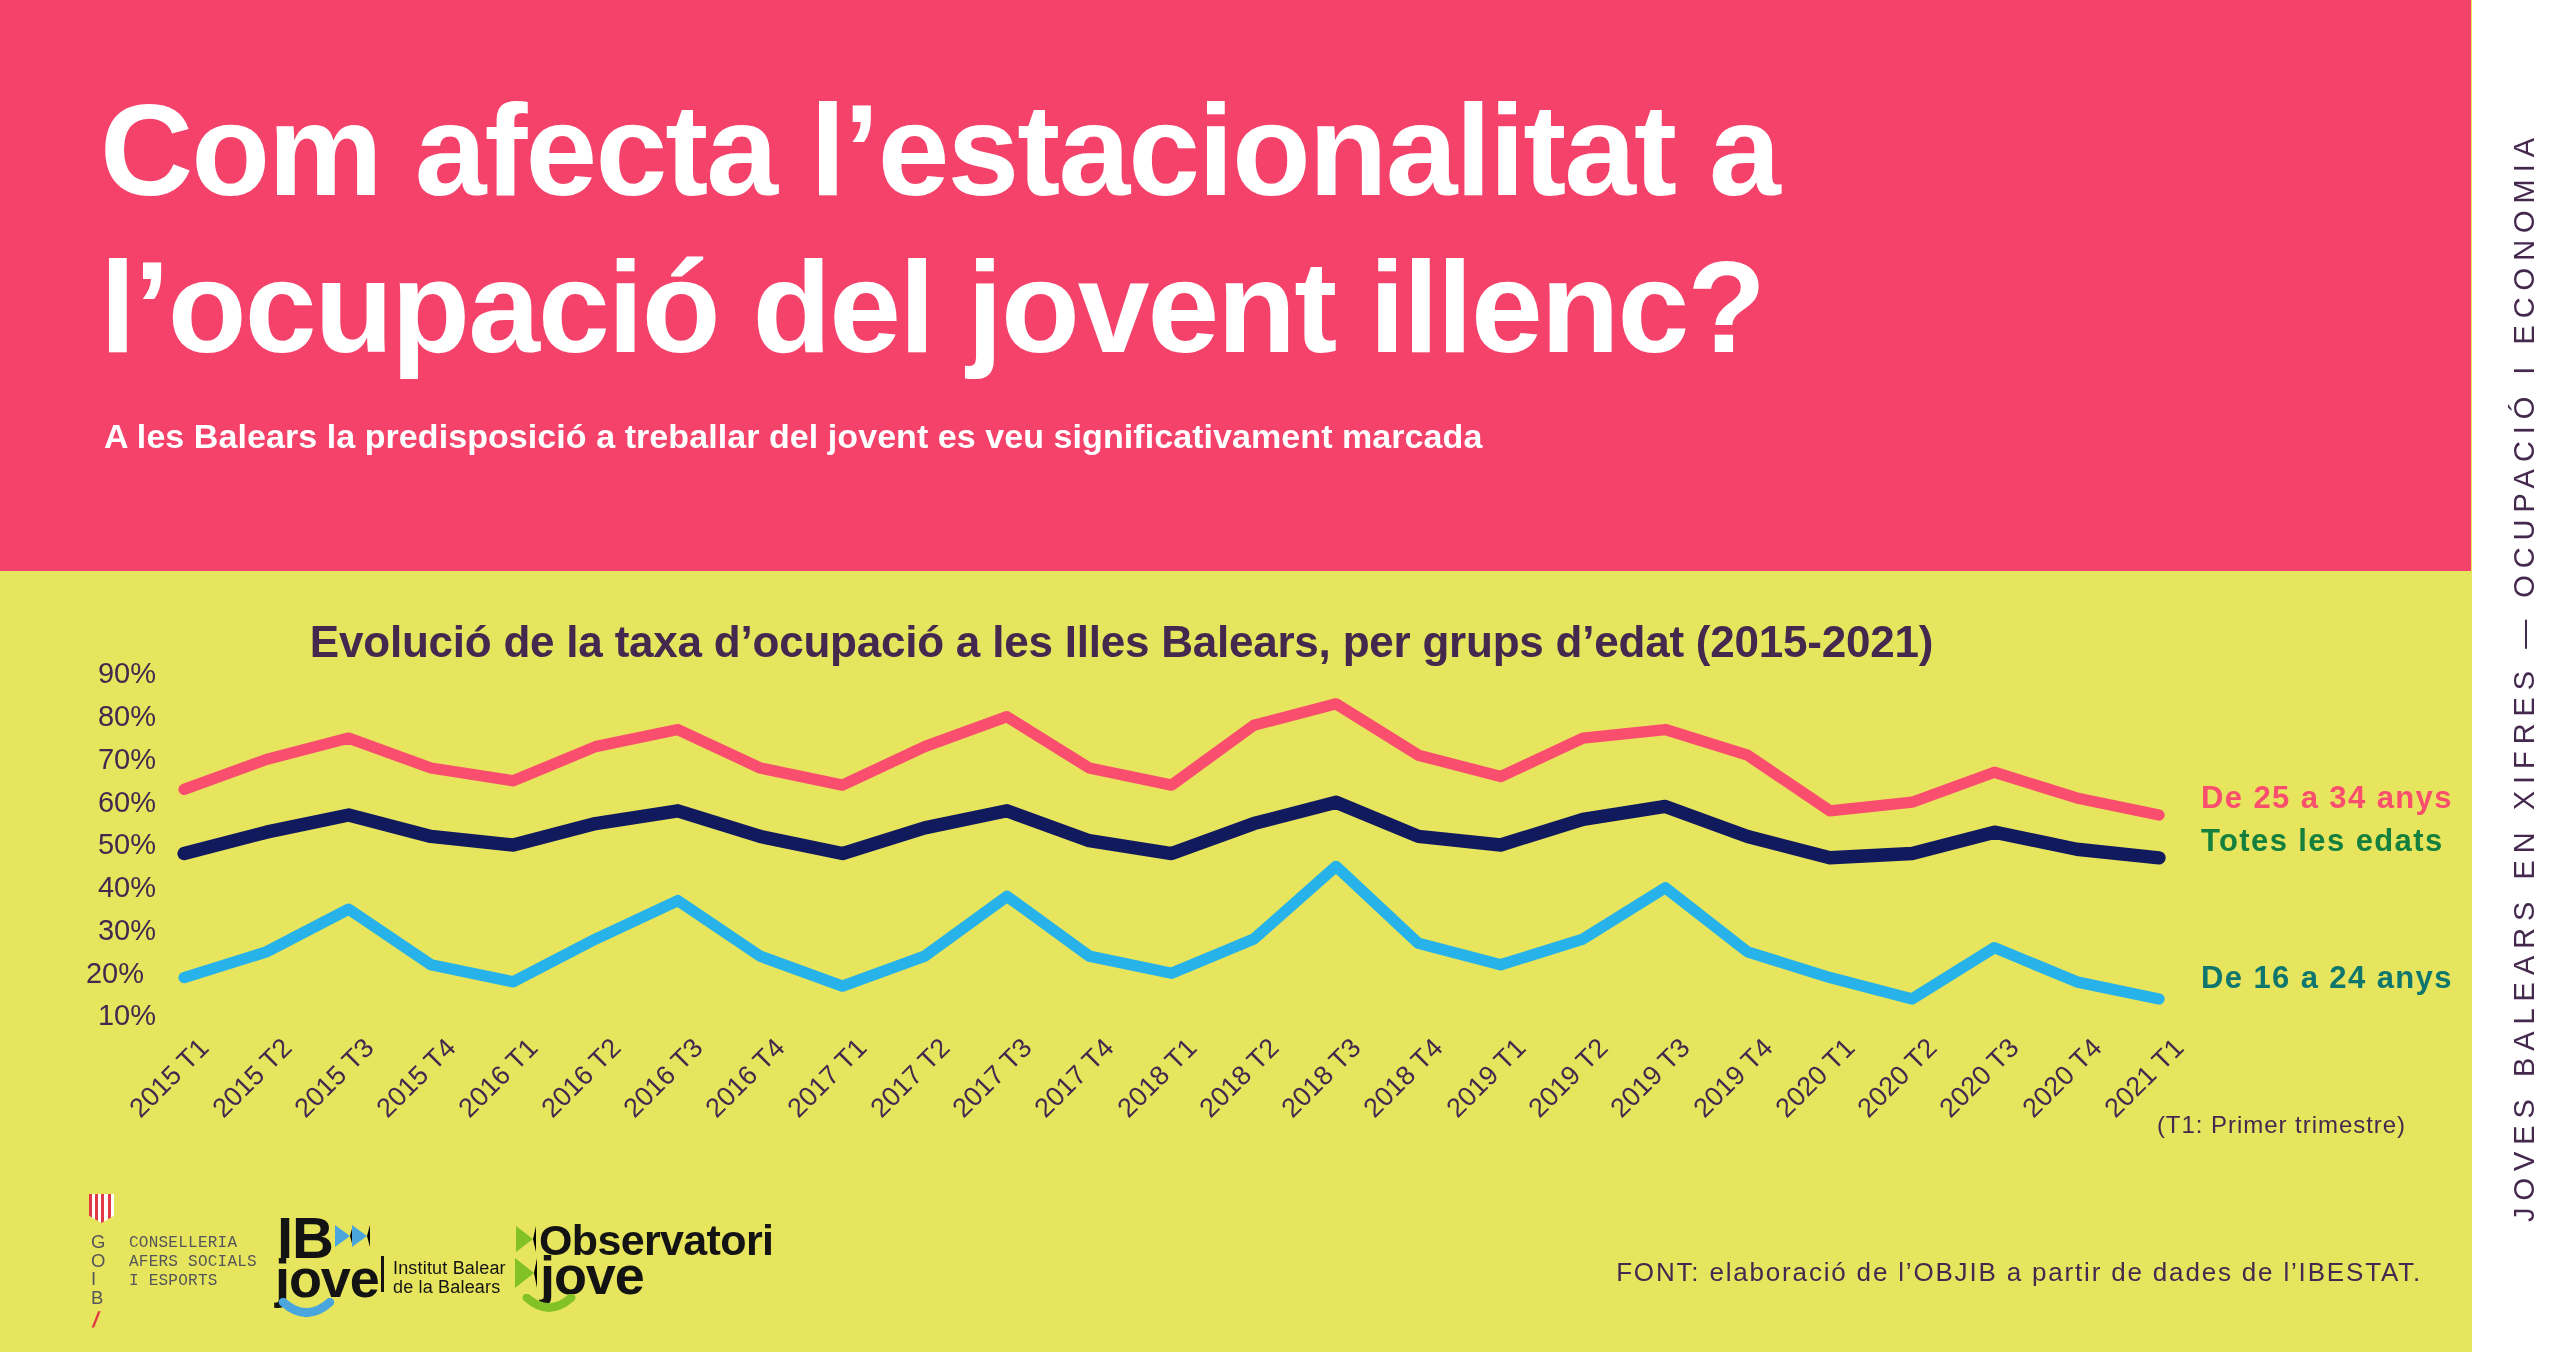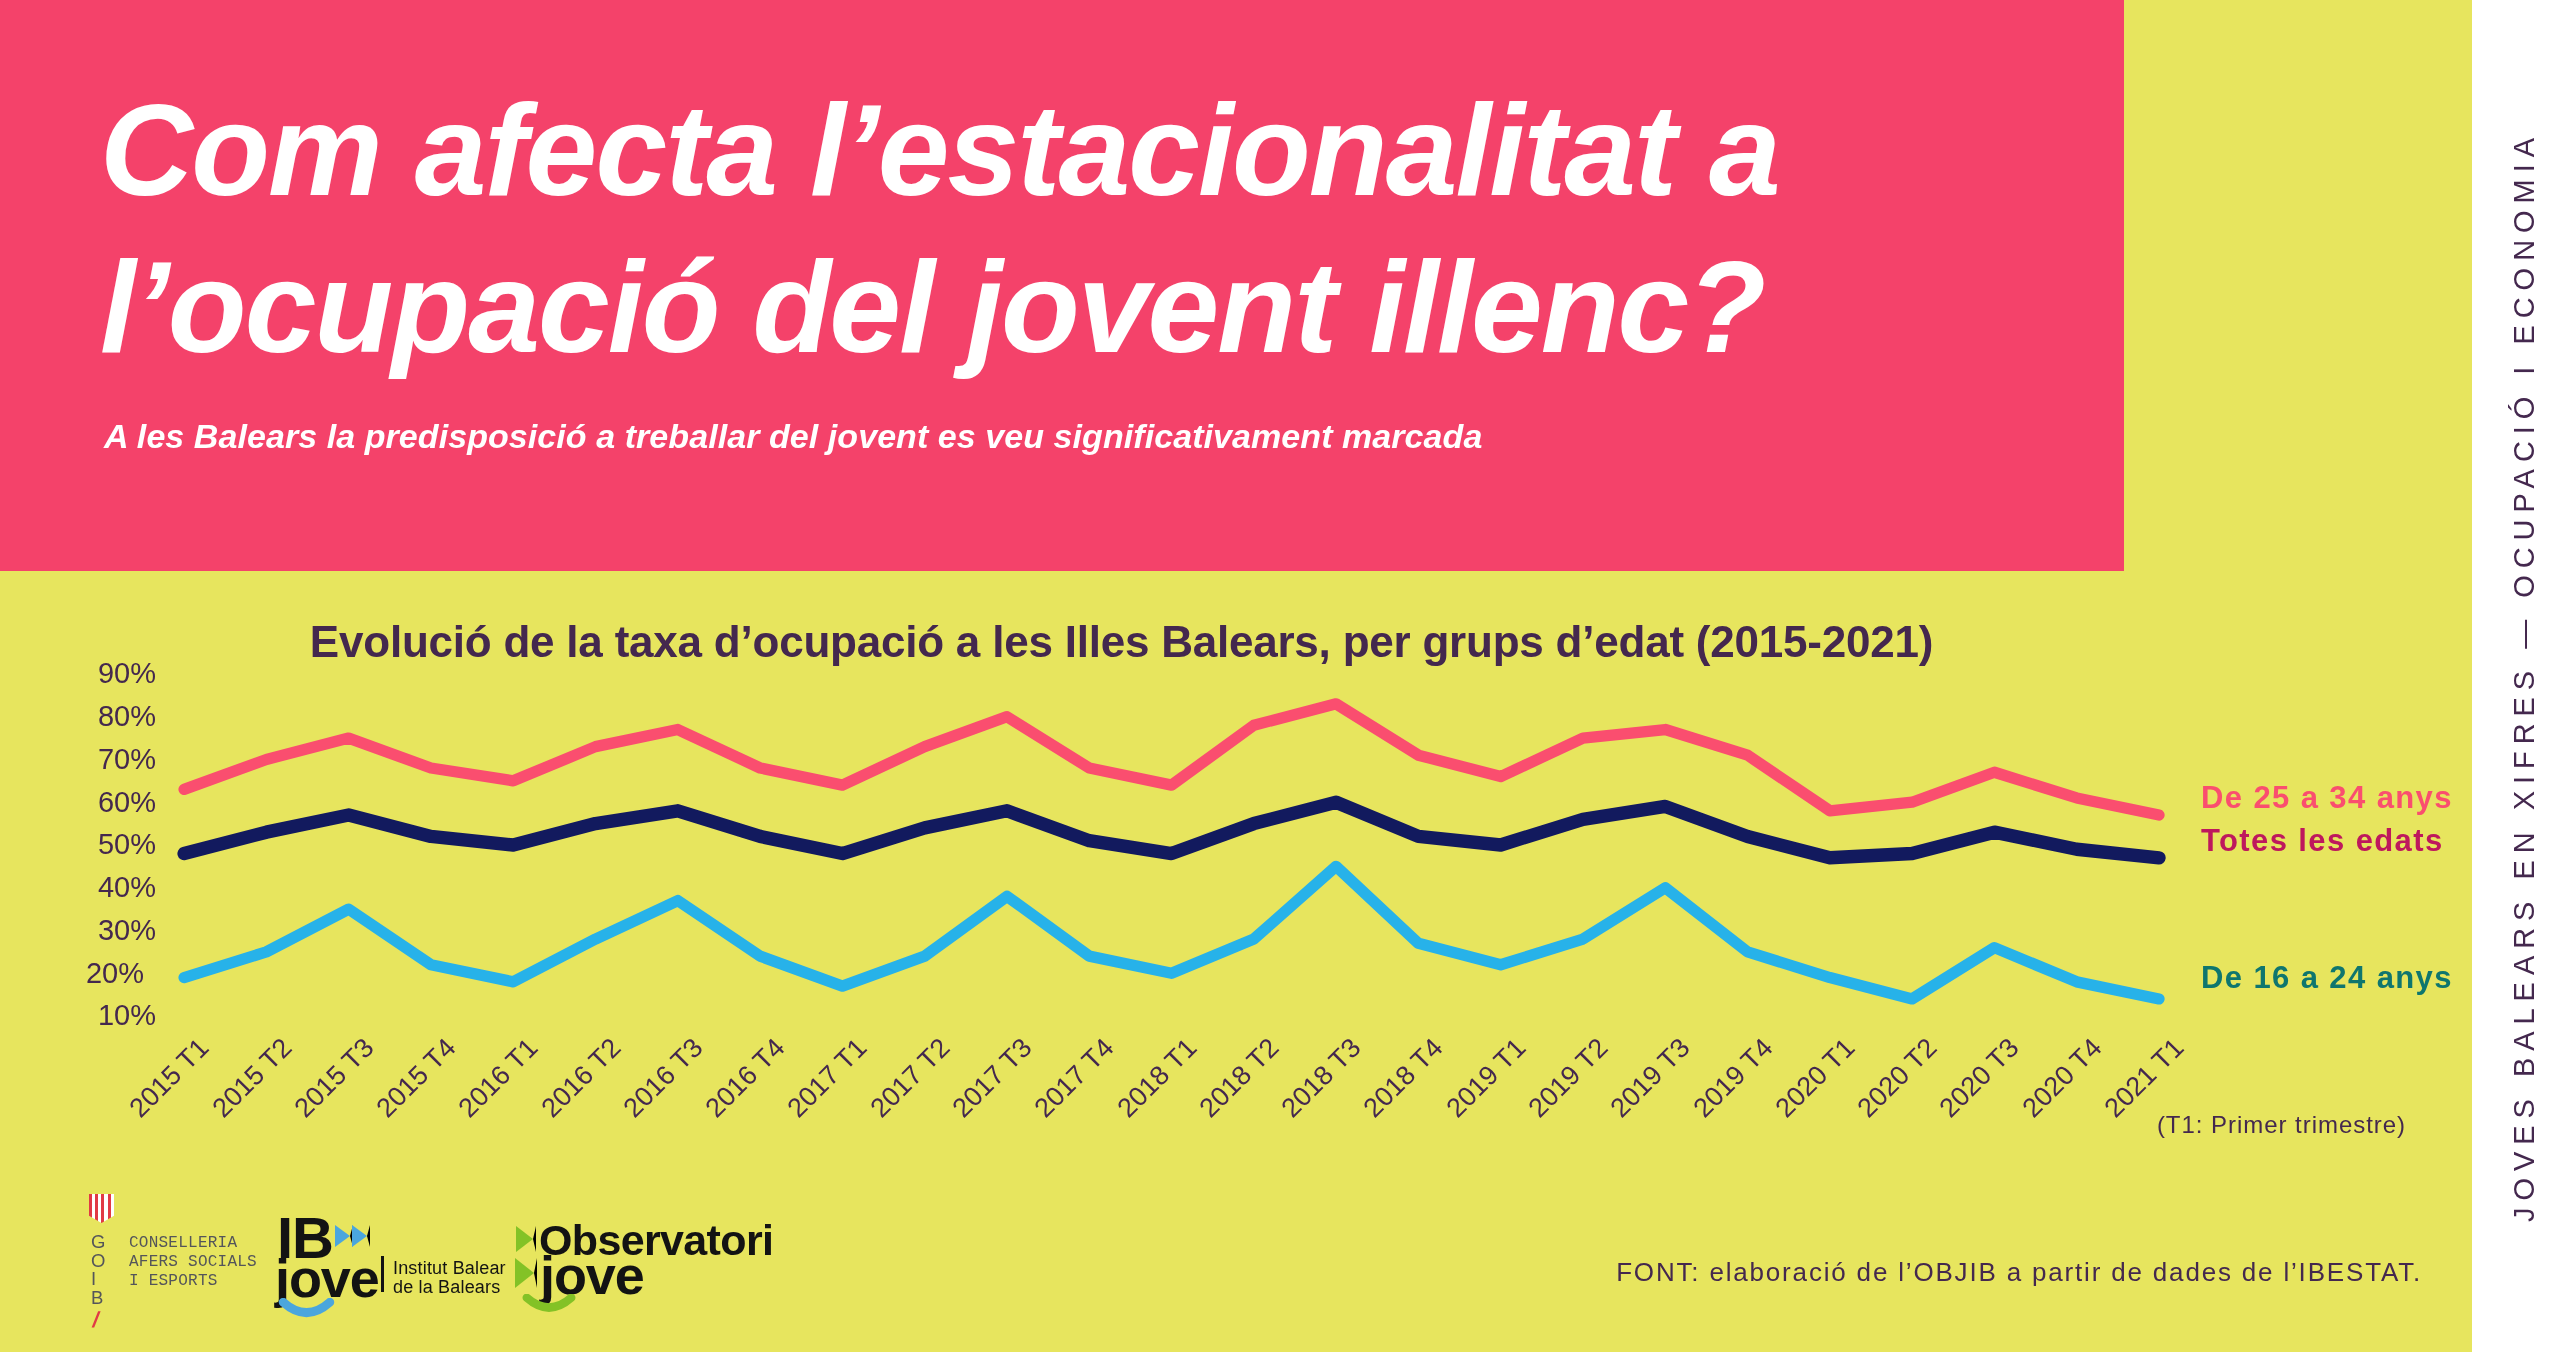--- a/index.html
+++ b/index.html
@@ -7,21 +7,21 @@
     --line-pink:#fa4e6f; --navy:#121a5e; --cyan:#27b2e9;
     --goib-red:#e13a45; --goib-gray:#54555a; --black:#131313;
     --ib-blue:#4ba6dd; --green:#83c226;
   }
   *{margin:0;padding:0;box-sizing:border-box;}
   html,body{width:2577px;height:1353px;overflow:hidden;}
   body{font-family:"Liberation Sans",sans-serif;position:relative;background:var(--yellow);}
   .abs{position:absolute;}
 
   
-  #header{left:0;top:0;width:2124px;height:571px;background:var(--pink-bg);font-style:italic;}
+  #header{left:0;top:0;width:2471px;height:571px;background:var(--pink-bg);}
   #canvas-yellow{left:0;top:571px;width:2471px;height:782px;background:var(--yellow);}
   #side-rail{right:0;top:0;width:105px;height:1353px;background:var(--white);
              display:flex;align-items:center;justify-content:center;}
 
   
   .main-title{left:100px;top:72px;width:2267px;color:var(--white);font-weight:bold;
               font-size:129px;line-height:1.22;letter-spacing:-0.015em;}
   .subtitle{left:104px;top:412px;width:2215px;color:var(--white);font-weight:bold;
             font-size:34px;line-height:1.42;letter-spacing:0.002em;}
 
@@ -122,21 +122,21 @@
   </div>
 
 <svg id="plot-svg" class="abs" viewBox="0 0 5001 2626" xmlns="http://www.w3.org/2000/svg">
     <polyline points="357.0,1532.1 516.7,1474.0 676.4,1432.5 836.1,1490.6 995.8,1515.5 1155.5,1449.1 1315.3,1415.9 1475.0,1490.6 1634.7,1523.8 1794.4,1449.1 1954.1,1391.0 2113.8,1490.6 2273.5,1523.8 2433.2,1407.6 2592.9,1366.1 2752.6,1465.7 2912.3,1507.2 3072.0,1432.5 3231.8,1415.9 3391.5,1465.7 3551.2,1573.6 3710.9,1557.0 3870.6,1498.9 4030.3,1548.7 4190.0,1581.9" fill="none" stroke="#fa4e6f" stroke-width="22" stroke-linejoin="round" stroke-linecap="round"></polyline>
     <polyline points="357.0,1656.6 516.7,1615.1 676.4,1581.9 836.1,1623.4 995.8,1640.0 1155.5,1598.5 1315.3,1573.6 1475.0,1623.4 1634.7,1656.6 1794.4,1606.8 1954.1,1573.6 2113.8,1631.7 2273.5,1656.6 2433.2,1598.5 2592.9,1557.0 2752.6,1623.4 2912.3,1640.0 3072.0,1590.2 3231.8,1565.3 3391.5,1623.4 3551.2,1664.9 3710.9,1656.6 3870.6,1615.1 4030.3,1648.3 4190.0,1664.9" fill="none" stroke="#121a5e" stroke-width="26" stroke-linejoin="round" stroke-linecap="round"></polyline>
     <polyline points="357.0,1897.3 516.7,1847.5 676.4,1764.5 836.1,1872.4 995.8,1905.6 1155.5,1822.6 1315.3,1747.9 1475.0,1855.8 1634.7,1913.9 1794.4,1855.8 1954.1,1739.6 2113.8,1855.8 2273.5,1889.0 2433.2,1822.6 2592.9,1681.5 2752.6,1830.9 2912.3,1872.4 3072.0,1822.6 3231.8,1723.0 3391.5,1847.5 3551.2,1897.3 3710.9,1938.8 3870.6,1839.2 4030.3,1905.6 4190.0,1938.8" fill="none" stroke="#27b2e9" stroke-width="22" stroke-linejoin="round" stroke-linecap="round"></polyline>
   </svg>
 
 <div id="legend">
     <div class="abs legend-label" style="left: 2201px; top: 780px; color: rgb(250, 78, 111);">De 25 a 34 anys</div>
-    <div class="abs legend-label" style="left: 2201px; top: 823px; color: #be185d;">Totes les edats</div>
+    <div class="abs legend-label" style="left: 2201px; top: 823px; color: #15803d;">Totes les edats</div>
     <div class="abs legend-label" style="left: 2201px; top: 960px; color: #0f766e;">De 16 a 24 anys</div>
   </div>
 
 <div class="abs footnote">(T1: Primer trimestre)</div>
 <div class="abs source-line">FONT: elaboració de l’OBJIB a partir de dades de l’IBESTAT.</div>
 
 <div>
   <div class="abs goib-shield"></div>
   <div class="abs goib-letter" style="top:1233px">G</div>
   <div class="abs goib-letter" style="top:1252px">O</div>

